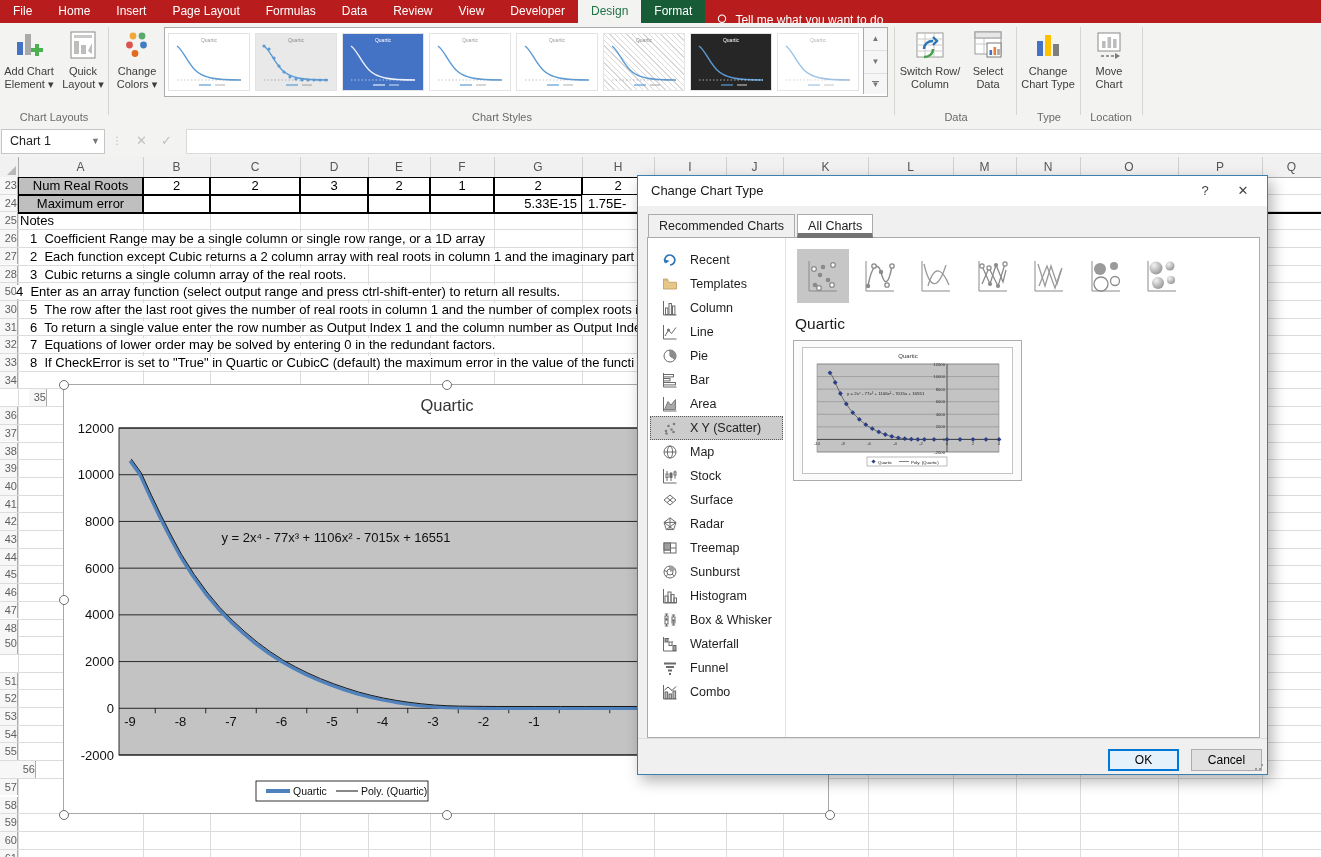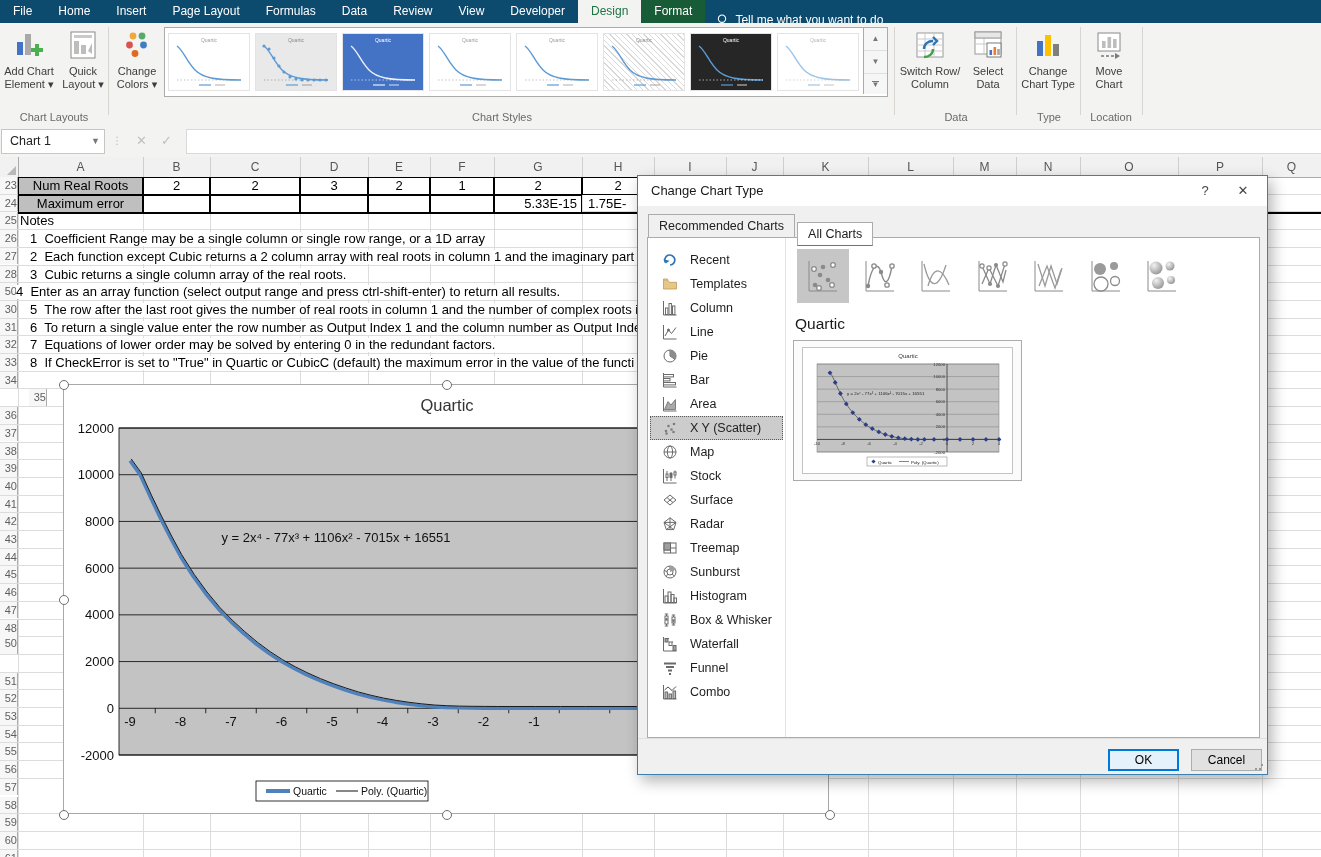--- a/index.html
+++ b/index.html
@@ -1,20 +1,20 @@
 <!DOCTYPE html>
 <html><head>
 <meta charset="utf-8">
 <style>
   html,body{margin:0;padding:0;}
   .screen{position:relative;width:1321px;height:857px;background:#fff;overflow:hidden;
           font-family:"Liberation Sans",sans-serif;-webkit-font-smoothing:antialiased;}
   .abs{position:absolute;}
   
-  .tabbar{position:absolute;left:0;top:0;width:1321px;height:40px;background:#0c4a6e;display:flex;align-items:stretch;}
+  .tabbar{position:absolute;left:0;top:0;width:1321px;height:40px;background:#b91c1c;display:flex;align-items:stretch;}
   .rtab{color:#fff;font-size:12px;line-height:23px;padding:0 13px;cursor:default;white-space:nowrap;}
   .rtab.active{background:#f3f3f1;color:#217346;}
   .rtab.contextual{background:#185c37;}
   .tellme{color:#fff;font-size:12px;line-height:23px;padding:0 10px;display:flex;align-items:center;gap:6px;}
   
   .ribbon{position:absolute;left:0;top:23px;width:1321px;height:102px;background:#f3f3f1;border-bottom:1px solid #d5d2cd;}
   .bigbtn{position:absolute;top:3px;height:84px;text-align:center;font-size:11px;color:#3d3d3d;line-height:13px;cursor:default;}
   .bigbtn .bicon{display:block;margin:3px auto 4px auto;width:32px;height:32px;}
   .gsep{position:absolute;top:4px;height:88px;width:1px;background:#d8d5d0;}
   .glabel{position:absolute;top:88px;font-size:11px;color:#6a6a6a;text-align:center;}
@@ -46,21 +46,21 @@
   .chartbox{position:absolute;left:63px;top:384px;width:766px;height:430px;background:#fff;border:1px solid #a8a8a8;box-sizing:border-box;z-index:5;}
   .handle{position:absolute;width:8px;height:8px;border:1px solid #6e6e6e;background:#fff;border-radius:50%;z-index:6;}
   
   .dialog{position:absolute;left:637px;top:175px;width:631px;height:600px;background:#f0f0f0;border:1px solid #3c7fb1;
           box-shadow:4px 6px 14px rgba(0,0,0,.30);z-index:50;box-sizing:border-box;}
   .dlg-title{position:absolute;left:0;top:0;width:100%;height:30px;background:#fff;font-size:13px;color:#1a1a1a;line-height:30px;}
   .dlg-title .t{padding-left:13px;}
   .dlg-x{position:absolute;top:0;width:36px;height:30px;text-align:center;color:#444;font-size:13px;line-height:30px;cursor:default;}
   .dlg-tabs{position:absolute;left:10px;top:38px;height:24px;display:flex;}
   .dlg-tab{font-size:12.5px;color:#222;padding:4px 10px 3px 10px;border:1px solid #ababab;background:#f0f0f0;margin-right:2px;position:relative;}
-  .dlg-tab.active{background:#fff;border-bottom:1px solid #737373;z-index:3;top:8px;}
+  .dlg-tab.active{background:#fff;border-bottom:5px solid #737373;z-index:3;top:0px;}
   .dlg-content{position:absolute;left:9px;top:61px;width:613px;height:501px;background:#fff;border:1px solid #ababab;box-sizing:border-box;}
   .dlg-list{position:absolute;left:0;top:0;width:137px;height:499px;border-right:1px solid #e2e2e2;}
   .litem{position:absolute;left:2px;width:133px;height:24px;font-size:12.5px;color:#1e1e1e;line-height:24px;cursor:default;}
   .litem .lic{position:absolute;left:12px;top:4px;width:16px;height:16px;}
   .litem .ltx{position:absolute;left:40px;top:0;}
   .litem.sel{background:#cccccc;outline:1px dotted #595959;outline-offset:-1px;}
   .sub{position:absolute;top:11px;width:52px;height:54px;display:flex;align-items:center;justify-content:center;}
   .sub.sel{background:#c6c6c6;}
   .dlg-heading{position:absolute;left:147px;top:77px;font-size:15.5px;color:#1a1a1a;}
   .pvouter{position:absolute;left:145px;top:102px;width:227px;height:139px;border:1px solid #ababab;background:#fbfbfb;}
@@ -372,21 +372,21 @@
       <div class="rownum" style="top: 584.1px; height: 16.7px; line-height: 17.7px;">46</div>
       <div class="rownum" style="top: 601.8px; height: 16.7px; line-height: 17.7px;">47</div>
       <div class="rownum" style="top: 619.5px; height: 16.7px; line-height: 17.7px;">48</div>
       <div class="rownum" style="top: 637.2px; height: 16.7px; line-height: 17.7px;">49</div>
       <div class="rownum" style="top: 635px; height: 16.7px; line-height: 17.7px; text-align: right;">50</div>
       <div class="rownum" style="top: 672.6px; height: 16.7px; line-height: 17.7px;">51</div>
       <div class="rownum" style="top: 690.3px; height: 16.7px; line-height: 17.7px;">52</div>
       <div class="rownum" style="top: 708px; height: 16.7px; line-height: 17.7px;">53</div>
       <div class="rownum" style="top: 725.7px; height: 16.7px; line-height: 17.7px;">54</div>
       <div class="rownum" style="top: 743.4px; height: 16.7px; line-height: 17.7px;">55</div>
-      <div class="rownum" style="top: 761.1px; height: 16.7px; line-height: 17.7px;">56</div>
+      <div class="rownum" style="top: 761.1px; height: 16.7px; line-height: 17.7px; padding-left: 18px;">56</div>
       <div class="rownum" style="top: 778.8px; height: 16.7px; line-height: 17.7px;">57</div>
       <div class="rownum" style="top: 796.5px; height: 16.7px; line-height: 17.7px;">58</div>
       <div class="rownum" style="top: 814.2px; height: 16.7px; line-height: 17.7px;">59</div>
       <div class="rownum" style="top: 831.9px; height: 16.7px; line-height: 17.7px;">60</div>
       <div class="rownum" style="top: 849.6px; height: 16.7px; line-height: 17.7px;">61</div>
       <div class="cell gray" style="left: 18px; top: 177px; width: 125px; height: 18px; line-height: 16px;">Num Real Roots</div>
       <div class="cell" style="left: 143px; top: 177px; width: 67px; height: 18px; line-height: 16px;">2</div>
       <div class="cell" style="left: 210px; top: 177px; width: 90px; height: 18px; line-height: 16px;">2</div>
       <div class="cell" style="left: 300px; top: 177px; width: 68px; height: 18px; line-height: 16px;">3</div>
       <div class="cell" style="left: 368px; top: 177px; width: 62px; height: 18px; line-height: 16px;">2</div>

